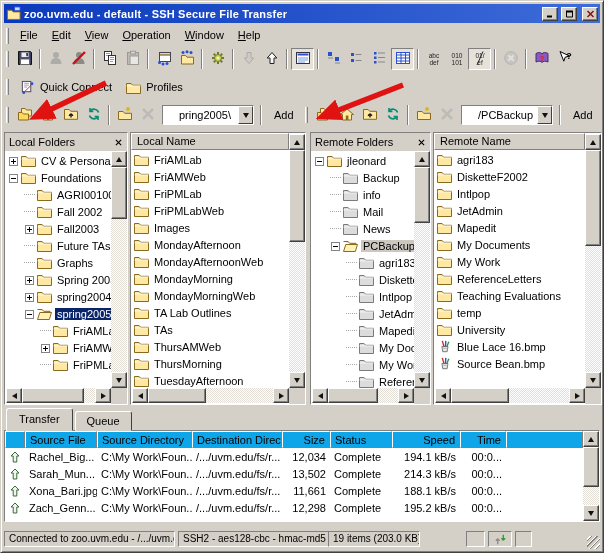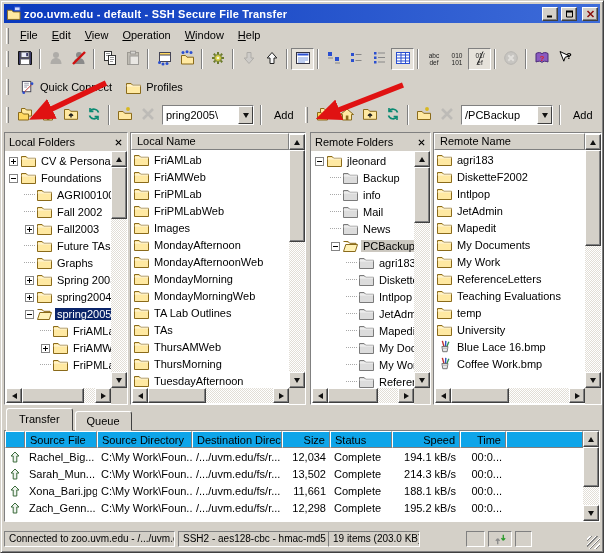--- a/index.html
+++ b/index.html
@@ -31,21 +31,21 @@
 
   .quickbar{position:absolute;left:3px;top:73px;right:3px;height:26px;display:flex;align-items:center}
   .qc-btn{display:flex;align-items:center;gap:5px;padding:3px 7px}
   .qc-btn .ic-wrap{width:15px;height:15px;display:flex}
   .qc-btn svg{width:15px;height:15px}
 
   .filebar{position:absolute;top:99px;height:30px;display:flex;align-items:center}
   #filebar-local{left:3px;width:299px}
   #filebar-remote{left:302px;right:3px}
   .combo{height:20px;width:92px;background:#fff;border:1px solid;border-color:#808080 #fff #fff #808080;display:flex;align-items:center;margin:0 3px;flex:none}
-  .combo-text{flex:1;padding:0 3px;white-space:nowrap;overflow:hidden}
+  .combo-text{flex:1;padding:0 16px;white-space:nowrap;overflow:hidden}
   .combo-btn{width:15px;height:18px;background:#d4d0c8;border:1px solid;border-color:#fff #404040 #404040 #fff;display:flex;align-items:center;justify-content:center;flex:none}
   .add-btn{padding:3px 9px;flex:none}
 
   
   .t-up{width:0;height:0;border-left:3px solid transparent;border-right:3px solid transparent;border-bottom:5px solid #111}
   .t-down{width:0;height:0;border-left:3px solid transparent;border-right:3px solid transparent;border-top:5px solid #111}
   .t-left{width:0;height:0;border-top:3px solid transparent;border-bottom:3px solid transparent;border-right:5px solid #111}
   .t-right{width:0;height:0;border-top:3px solid transparent;border-bottom:3px solid transparent;border-left:5px solid #111}
 
   
@@ -1139,21 +1139,21 @@
           <span class="indent" style="width: 2px;"></span>
           <span class="ficon">
             <svg viewBox="0 0 15 15">
               <line x1="5" y1="1" x2="7" y2="8" stroke="#c03030" stroke-width="1.6"></line>
               <line x1="9" y1="1" x2="8.6" y2="8" stroke="#3050c0" stroke-width="1.6"></line>
               <line x1="12.5" y1="2" x2="10" y2="8" stroke="#309050" stroke-width="1.6"></line>
               <path d="M4.5 7.5h7l-1 6h-5z" fill="#e8e8e8" stroke="#666"></path>
               <path d="M4.8 9.5h6.4" stroke="#aaa"></path>
             </svg>
           </span>
-          <span class="tlabel">Coffee Work.bmp</span>
+          <span class="tlabel">Source Bean.bmp</span>
         </div>
       </div>
     <div class="vscroll">
       <span class="sb-btn sb-up">
           <span class="t-up"></span>
         </span>
       <span class="sb-thumb"></span>
       <span class="sb-btn sb-down">
           <span class="t-down"></span>
         </span>

